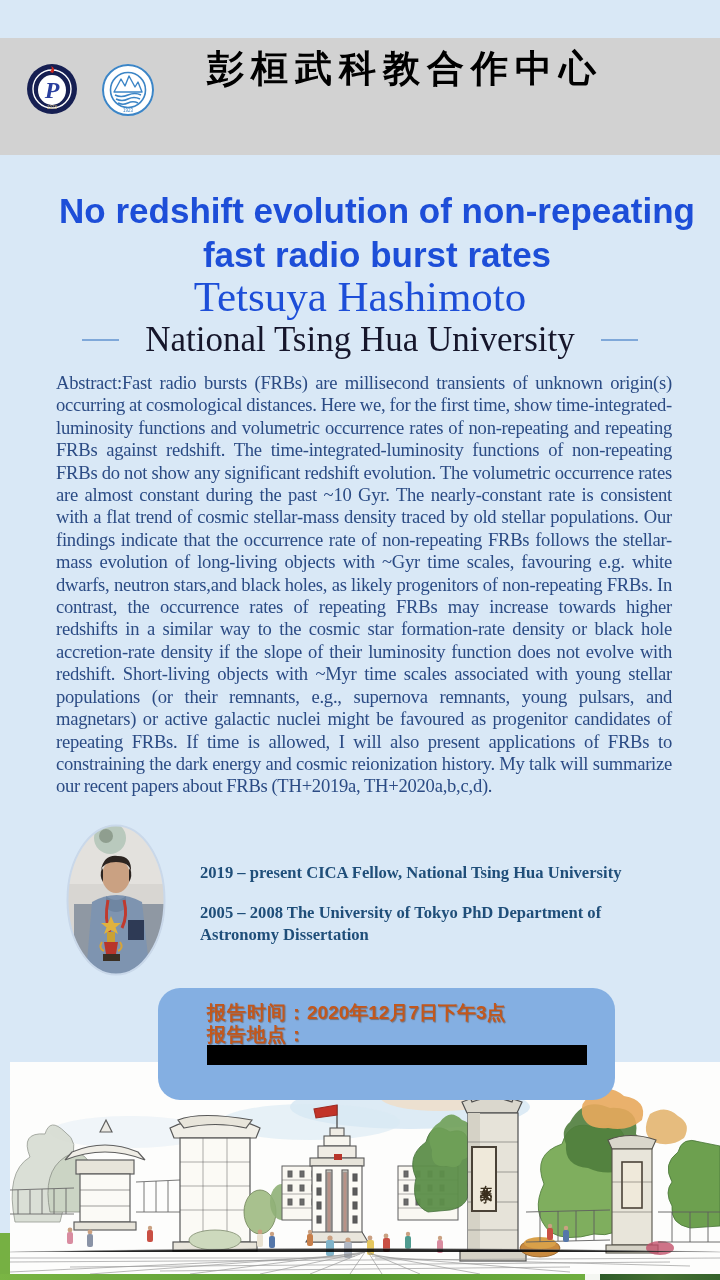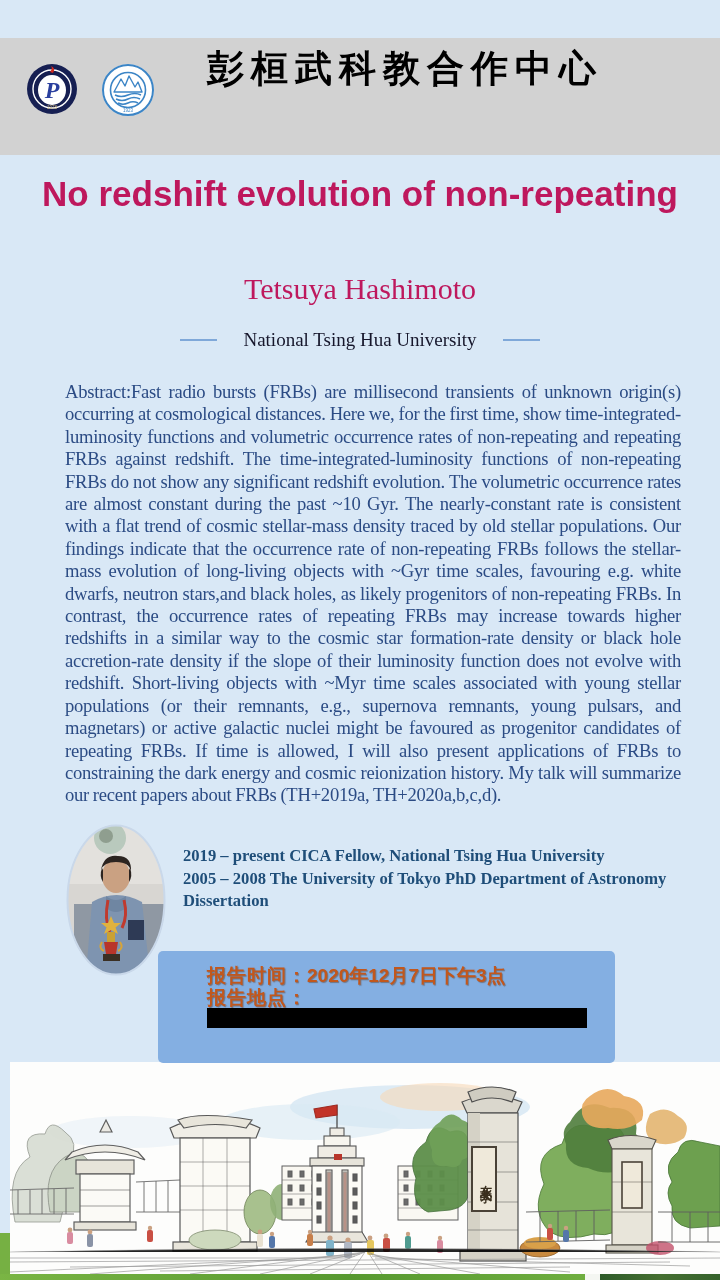--- a/index.html
+++ b/index.html
@@ -15,53 +15,53 @@
   .logo.neu{left:101px;}
   .band-text{
     position:absolute;left:170px;top:6px;width:470px;text-align:center;
     color:#000000;font-family:"Liberation Serif",serif;font-weight:bold;
   }
   .band-line1{font-size:37px;letter-spacing:7px;line-height:50px;white-space:nowrap;}
   .band-line2{font-size:34px;letter-spacing:16px;line-height:44px;}
   
   .title{
     position:absolute;left:30px;top:172px;width:660px;text-align:center;
-    color:#be185d;font-weight:bold;font-size:35px;line-height:44px;margin:0;
+    color:#1d4ed8;font-weight:bold;font-size:35px;line-height:44px;margin:17px;
   }
   .speaker{
     position:absolute;left:0;top:272px;width:720px;text-align:center;
-    color:#be185d;font-family:"Liberation Serif",serif;font-size:30px;
+    color:#1d4ed8;font-family:"Liberation Serif",serif;font-size:43px;
   }
   .affil-row{
     position:absolute;left:0;top:322px;width:720px;height:36px;
     display:flex;align-items:center;justify-content:center;gap:26px;
   }
   .affil-dash{width:37px;height:0;border-top:2px solid #7fa8d9;}
   .affil-name{
-    color:#16162b;font-family:"Liberation Serif",serif;font-size:19px;white-space:nowrap;
+    color:#16162b;font-family:"Liberation Serif",serif;font-size:35px;white-space:nowrap;
   }
   
   .abstract{
     position:absolute;left:53px;top:369px;width:616px;
     font-family:"Liberation Serif",serif;font-size:18.6px;line-height:22.4px;
     letter-spacing:-0.25px;word-spacing:-0.6px;
-    color:#2b4b84;text-align:justify;margin:12px;
+    color:#2b4b84;text-align:justify;margin:3px;
   }
   
   .photo{position:absolute;left:66px;top:824px;}
   .cv{
     position:absolute;left:183px;top:845px;width:500px;
     font-family:"Liberation Serif",serif;font-weight:bold;font-size:16.6px;
     line-height:22.5px;color:#1f4e79;
   }
-  .cv p{margin:0;}
+  .cv p{margin:17px;}
   
   .info-box{
-    position:absolute;left:158px;top:951px;width:457px;height:112px;
-    background:#84afe2;border-radius:5px;z-index:5;
+    position:absolute;left:158px;top:988px;width:457px;height:112px;
+    background:#84afe2;border-radius:22px;z-index:5;
   }
   .info-line{
     position:absolute;left:49px;white-space:nowrap;
     color:#c2571c;font-weight:bold;font-size:19px;
     text-shadow:1px 1px 1px rgba(90,45,10,0.45);
   }
   .info-line .cjk{letter-spacing:1px;}
   .redaction{
     position:absolute;left:49px;top:57px;width:380px;height:20px;background:#000;
   }
@@ -109,21 +109,21 @@
         <path d="M15 36 q6 3 12 0 q6 -3 12 0" fill="none" stroke="#3c85c6" stroke-width="1.5"></path>
         <path d="M17 40 q5 2.5 10 0 q5 -2.5 10 0" fill="none" stroke="#3c85c6" stroke-width="1.5"></path>
         <text x="27" y="49" text-anchor="middle" font-family="Liberation Sans,sans-serif" font-size="4.5" fill="#3c85c6">1923</text>
       </svg>
     </span>
     <div class="band-text">
       <div class="band-line1">彭桓武科教合作中心</div>
     </div>
   </div>
 
-  <h1 class="title"><span>No redshift evolution of non-repeating</span><br></h1>
+  <h1 class="title"><span>No redshift evolution of non-repeating</span><br><span>fast radio burst rates</span></h1>
 
   <div class="speaker">Tetsuya Hashimoto</div>
 
   <div class="affil-row">
     <span class="affil-dash"></span>
     <span class="affil-name">National Tsing Hua University</span>
     <span class="affil-dash"></span>
   </div>
 
   <p class="abstract">Abstract:Fast radio bursts (FRBs) are millisecond transients of unknown origin(s) occurring at cosmological distances. Here we, for the first time, show time-integrated-luminosity functions and volumetric occurrence rates of non-repeating and repeating FRBs against redshift. The time-integrated-luminosity functions of non-repeating FRBs do not show any significant redshift evolution. The volumetric occurrence rates are almost constant during the past ~10 Gyr. The nearly-constant rate is consistent with a flat trend of cosmic stellar-mass density traced by old stellar populations. Our findings indicate that the occurrence rate of non-repeating FRBs follows the stellar-mass evolution of long-living objects with ~Gyr time scales, favouring e.g. white dwarfs, neutron stars,and black holes, as likely progenitors of non-repeating FRBs. In contrast, the occurrence rates of repeating FRBs may increase towards higher redshifts in a similar way to the cosmic star formation-rate density or black hole accretion-rate density if the slope of their luminosity function does not evolve with redshift. Short-living objects with ~Myr time scales associated with young stellar populations (or their remnants, e.g., supernova remnants, young pulsars, and magnetars) or active galactic nuclei might be favoured as progenitor candidates of repeating FRBs. If time is allowed, I will also present applications of FRBs to constraining the dark energy and cosmic reionization history. My talk will summarize our recent papers about FRBs (TH+2019a, TH+2020a,b,c,d).</p>

